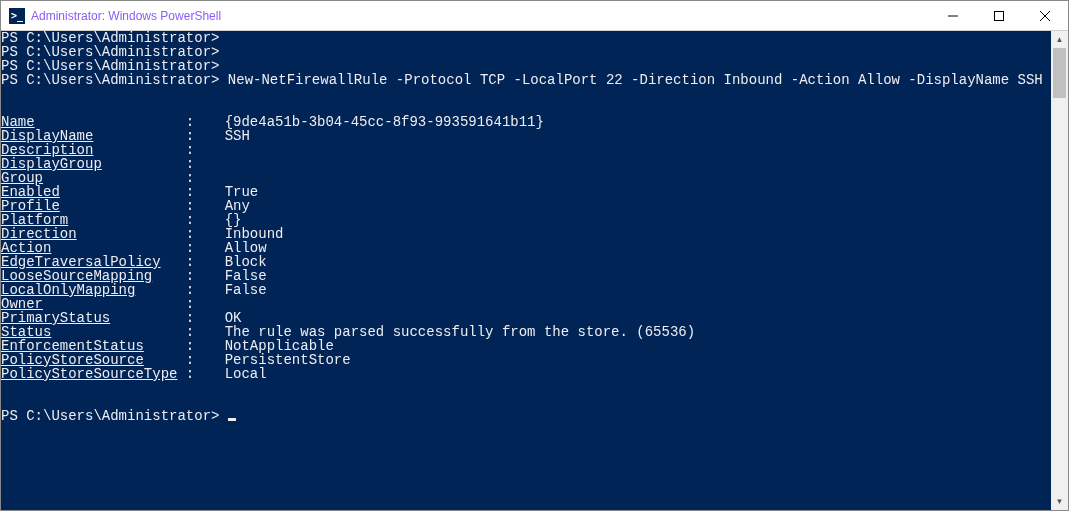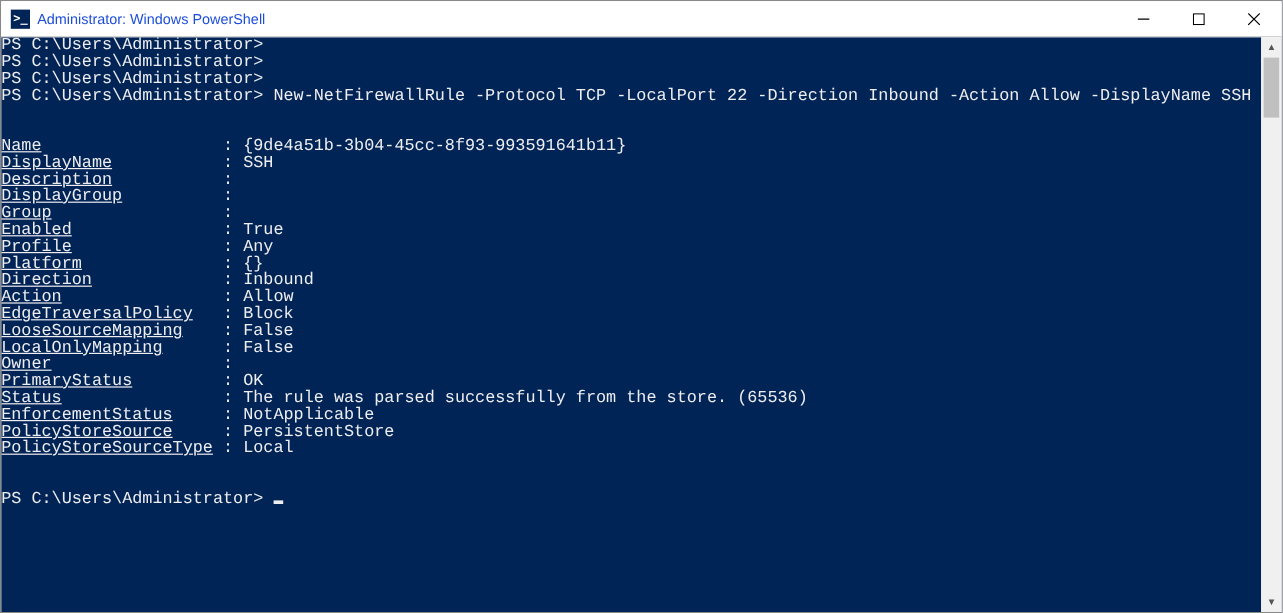--- a/index.html
+++ b/index.html
@@ -32,21 +32,21 @@
       display: flex;
       align-items: center;
       justify-content: center;
       color: #fff;
       font-size: 10px;
       font-weight: bold;
       font-family: Consolas, monospace;
     }
     .titlebar-title {
       font-size: 12px;
-      color: #1d4ed8;
+      color: #8b5cf6;
       flex: 0 0 auto;
     }
     .titlebar-spacer { flex: 1; }
     .titlebar-btn {
       width: 46px;
       height: 30px;
       display: flex;
       align-items: center;
       justify-content: center;
       font-size: 14px;
@@ -92,21 +92,21 @@
       justify-content: center;
       font-size: 8px;
       color: #555;
     }
     .scrollbar-arrow.up { top: 0; }
     .scrollbar-arrow.down { bottom: 0; }
     .prompt-line { display: block; }
     .kv-row { display: block; }
     .kv-key { display: inline-block; width: 21ch; text-decoration: underline; }
     .kv-sep { display: inline-block; }
-    .kv-val { display: inline; }
+    .kv-val { display: inline; margin-left: 22px; }
     .cursor {
       display: inline-block;
       width: 8px;
       height: 3px;
       background: #eeedf0;
       vertical-align: -1px;
     }
   </style>
 </head>
 <body>

